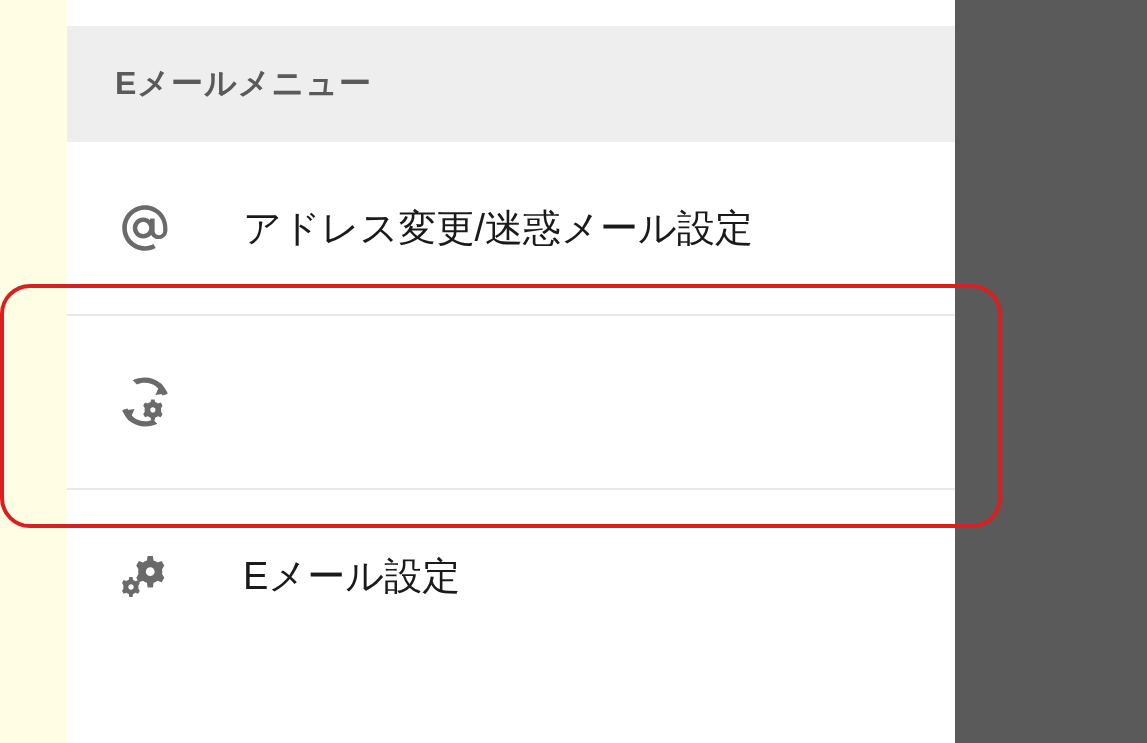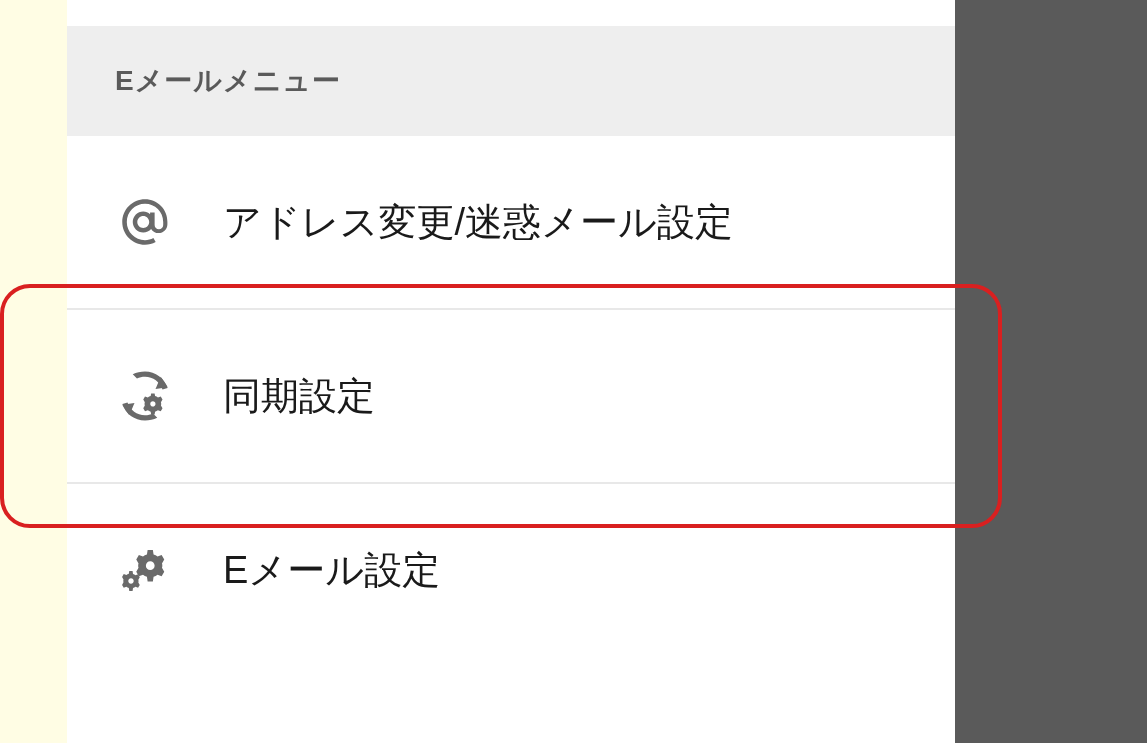--- a/index.html
+++ b/index.html
@@ -30,34 +30,35 @@
       width: 888px;
       height: 743px;
       background: #ffffff;
     }
     .menu-header {
       background: #eeeeee;
       padding: 36px 48px;
       margin-top: 26px;
     }
     .menu-header-title {
-      font-size: 28px;
+      font-size: 32px;
       font-weight: 600;
       color: #5a5a5a;
       letter-spacing: 1px;
     }
     .menu-list {
       background: #ffffff;
     }
     .menu-item {
       display: flex;
       align-items: center;
       padding: 56px 48px;
       border-bottom: 2px solid #e8e8e8;
       cursor: pointer;
+      gap: 20px;
     }
     .menu-item-icon {
       width: 60px;
       height: 60px;
       display: flex;
       align-items: center;
       justify-content: center;
       flex-shrink: 0;
     }
     .menu-item-label {
@@ -105,21 +106,20 @@
       <div class="menu-item">
         <span class="menu-item-icon">
           <svg viewBox="0 0 64 64" width="56" height="56">
             <path d="M32 10c-3.3 0-6.4 0.7-9.2 2L18 7.2C22.2 5.1 27 4 32 4c12.1 0 22.3 7.9 25.8 18.9L52 24.6C49.1 16.1 41.3 10 32 10z"></path>
             <path d="M32 54c3.3 0 6.4-0.7 9.2-2l4.8 4.8C41.8 58.9 37 60 32 60 19.9 60 9.7 52.1 6.2 41.1L12 39.4C14.9 47.9 22.7 54 32 54z"></path>
             <polygon points="58,22 50,10 44,24"></polygon>
             <polygon points="6,42 14,54 20,40"></polygon>
             <path d="M52 46l-1.8-3.1c0.2-0.6 0.3-1.2 0.3-1.9s-0.1-1.3-0.3-1.9L52 36l-2-3.5-3.2 1.2c-1-0.8-2.1-1.3-3.3-1.6L43 29h-4l-0.5 3.1c-1.2 0.3-2.3 0.8-3.3 1.6L32 32.5 30 36l1.8 3.1c-0.2 0.6-0.3 1.2-0.3 1.9s0.1 1.3 0.3 1.9L30 46l2 3.5 3.2-1.2c1 0.8 2.1 1.3 3.3 1.6L39 53h4l0.5-3.1c1.2-0.3 2.3-0.8 3.3-1.6l3.2 1.2L52 46zM41 44c-1.7 0-3-1.3-3-3s1.3-3 3-3 3 1.3 3 3-1.3 3-3 3z"></path>
           </svg>
         </span>
-        <span class="menu-item-label">同期設定</span>
       </div>
 
 
       <div class="menu-item" style="border-bottom:none;">
         <span class="menu-item-icon">
           <svg viewBox="0 0 64 64" width="56" height="56">
             <path d="M54 34l-2.6-4.5c0.3-0.8 0.4-1.6 0.4-2.5s-0.1-1.7-0.4-2.5L54 20l-3-5.2-4.7 1.7c-1.3-1-2.8-1.8-4.5-2.2L41 9h-6l-0.8 5.3c-1.7 0.4-3.2 1.2-4.5 2.2L25 14.8 22 20l2.6 4.5c-0.3 0.8-0.4 1.6-0.4 2.5s0.1 1.7 0.4 2.5L22 34l3 5.2 4.7-1.7c1.3 1 2.8 1.8 4.5 2.2L35 45h6l0.8-5.3c1.7-0.4 3.2-1.2 4.5-2.2l4.7 1.7L54 34zM38 32c-2.8 0-5-2.2-5-5s2.2-5 5-5 5 2.2 5 5-2.2 5-5 5z"></path>
             <path d="M26 49l-1.6-2.8c0.2-0.5 0.2-1 0.2-1.6s-0.1-1.1-0.2-1.6L26 40.2l-1.9-3.3-3 1.1c-0.8-0.6-1.8-1.1-2.8-1.4L17.8 33h-3.8l-0.5 3.3c-1 0.3-2 0.8-2.8 1.4l-3-1.1L5.8 40l1.6 2.8c-0.2 0.5-0.2 1-0.2 1.6s0.1 1.1 0.2 1.6L5.8 49l1.9 3.3 3-1.1c0.8 0.6 1.8 1.1 2.8 1.4l0.5 3.3h3.8l0.5-3.3c1-0.3 2-0.8 2.8-1.4l3 1.1L26 49zM16 47.6c-1.7 0-3.1-1.4-3.1-3.1s1.4-3.1 3.1-3.1 3.1 1.4 3.1 3.1-1.4 3.1-3.1 3.1z"></path>
           </svg>
         </span>

